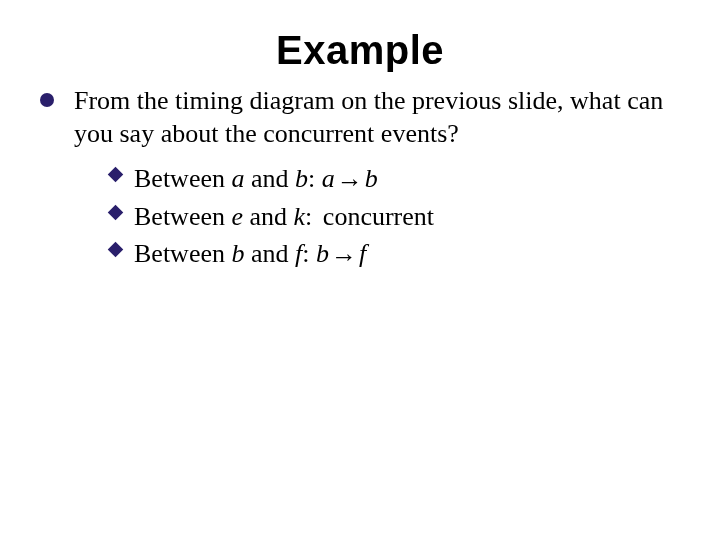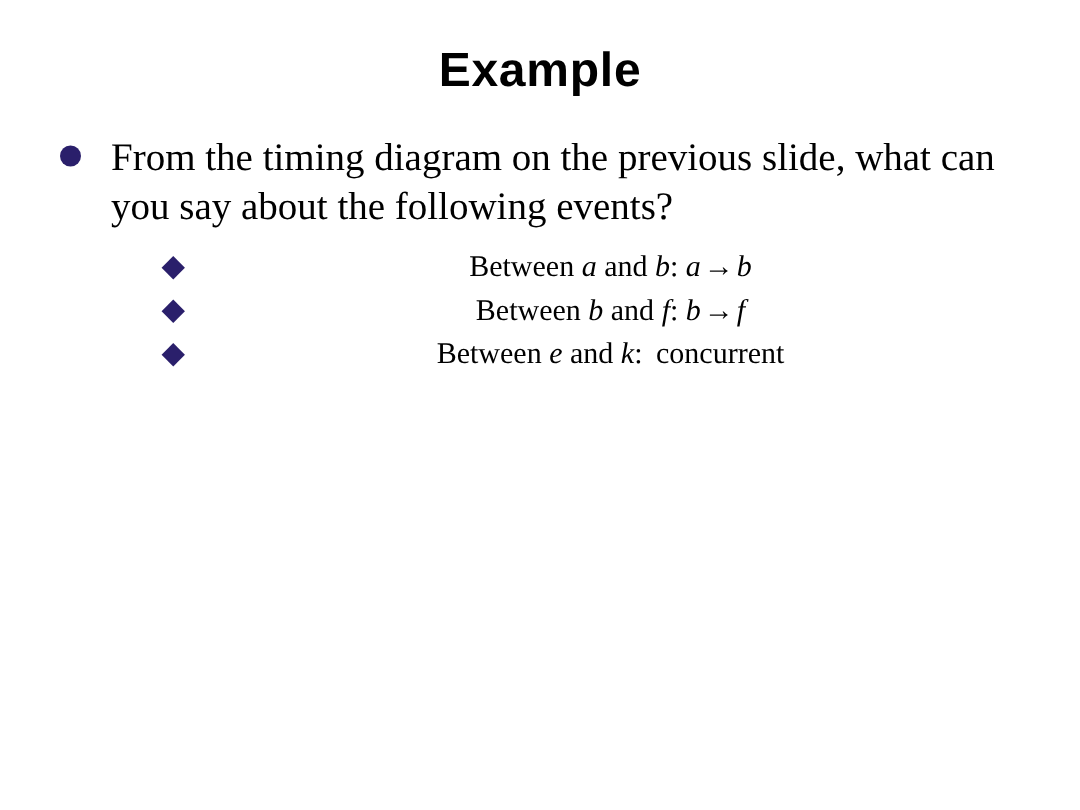--- a/index.html
+++ b/index.html
@@ -11,23 +11,23 @@
     color: #000000;
     position: relative;
     overflow: hidden;
   }
   .slide {
     padding: 28px 40px 40px 40px;
   }
   .title {
     font-family: Arial, Helvetica, sans-serif;
     font-weight: 900;
-    font-size: 32px;
+    font-size: 40px;
     text-align: center;
-    margin-bottom: 24px;
+    margin-bottom: 12px;
     letter-spacing: 0.5px;
   }
   .main-list {
     list-style: none;
   }
   .main-item {
     position: relative;
     padding-left: 34px;
     font-size: 26px;
     line-height: 1.25;
@@ -42,23 +42,22 @@
     border-radius: 50%;
     background: #2a1f6b;
   }
   .sub-list {
     list-style: none;
     margin-top: 10px;
   }
   .sub-item {
     position: relative;
     padding-left: 60px;
-    font-size: 20px;
+    font-size: 26px;
     line-height: 1.45;
-    text-align: center;
   }
   .sub-bullet {
     position: absolute;
     left: 36px;
     top: 9px;
     width: 11px;
     height: 11px;
     background: #2a1f6b;
     transform: rotate(45deg);
   }
@@ -67,31 +66,31 @@
 </style>
 </head>
 <body>
 
 <div class="slide">
   <h1 class="title">Example</h1>
 
   <ul class="main-list">
     <li class="main-item">
       <span class="main-bullet"></span>
-      <span>From the timing diagram on the previous slide, what can you say about the following events?</span>
+      <span>From the timing diagram on the previous slide, what can you say about the concurrent events?</span>
 
       <ul class="sub-list">
         <li class="sub-item">
           <span class="sub-bullet"></span>
           <span>Between </span><span class="it">a</span><span> and </span><span class="it">b</span><span>: </span><span class="it">a</span><span class="arrow">→</span><span class="it">b</span><span></span>
         </li>
         <li class="sub-item">
           <span class="sub-bullet"></span>
-          <span>Between </span><span class="it">b</span><span> and </span><span class="it">f</span><span>: </span><span class="it">b</span><span class="arrow">→</span><span class="it">f</span><span></span>
+          <span>Between </span><span class="it">e</span><span> and </span><span class="it">k</span><span>: </span><span class="it"></span><span class="arrow"></span><span class="it"></span><span>concurrent</span>
         </li>
         <li class="sub-item">
           <span class="sub-bullet"></span>
-          <span>Between </span><span class="it">e</span><span> and </span><span class="it">k</span><span>: </span><span class="it"></span><span class="arrow"></span><span class="it"></span><span>concurrent</span>
+          <span>Between </span><span class="it">b</span><span> and </span><span class="it">f</span><span>: </span><span class="it">b</span><span class="arrow">→</span><span class="it">f</span><span></span>
         </li>
       </ul>
     </li>
   </ul>
 </div>
 
 </body></html>

